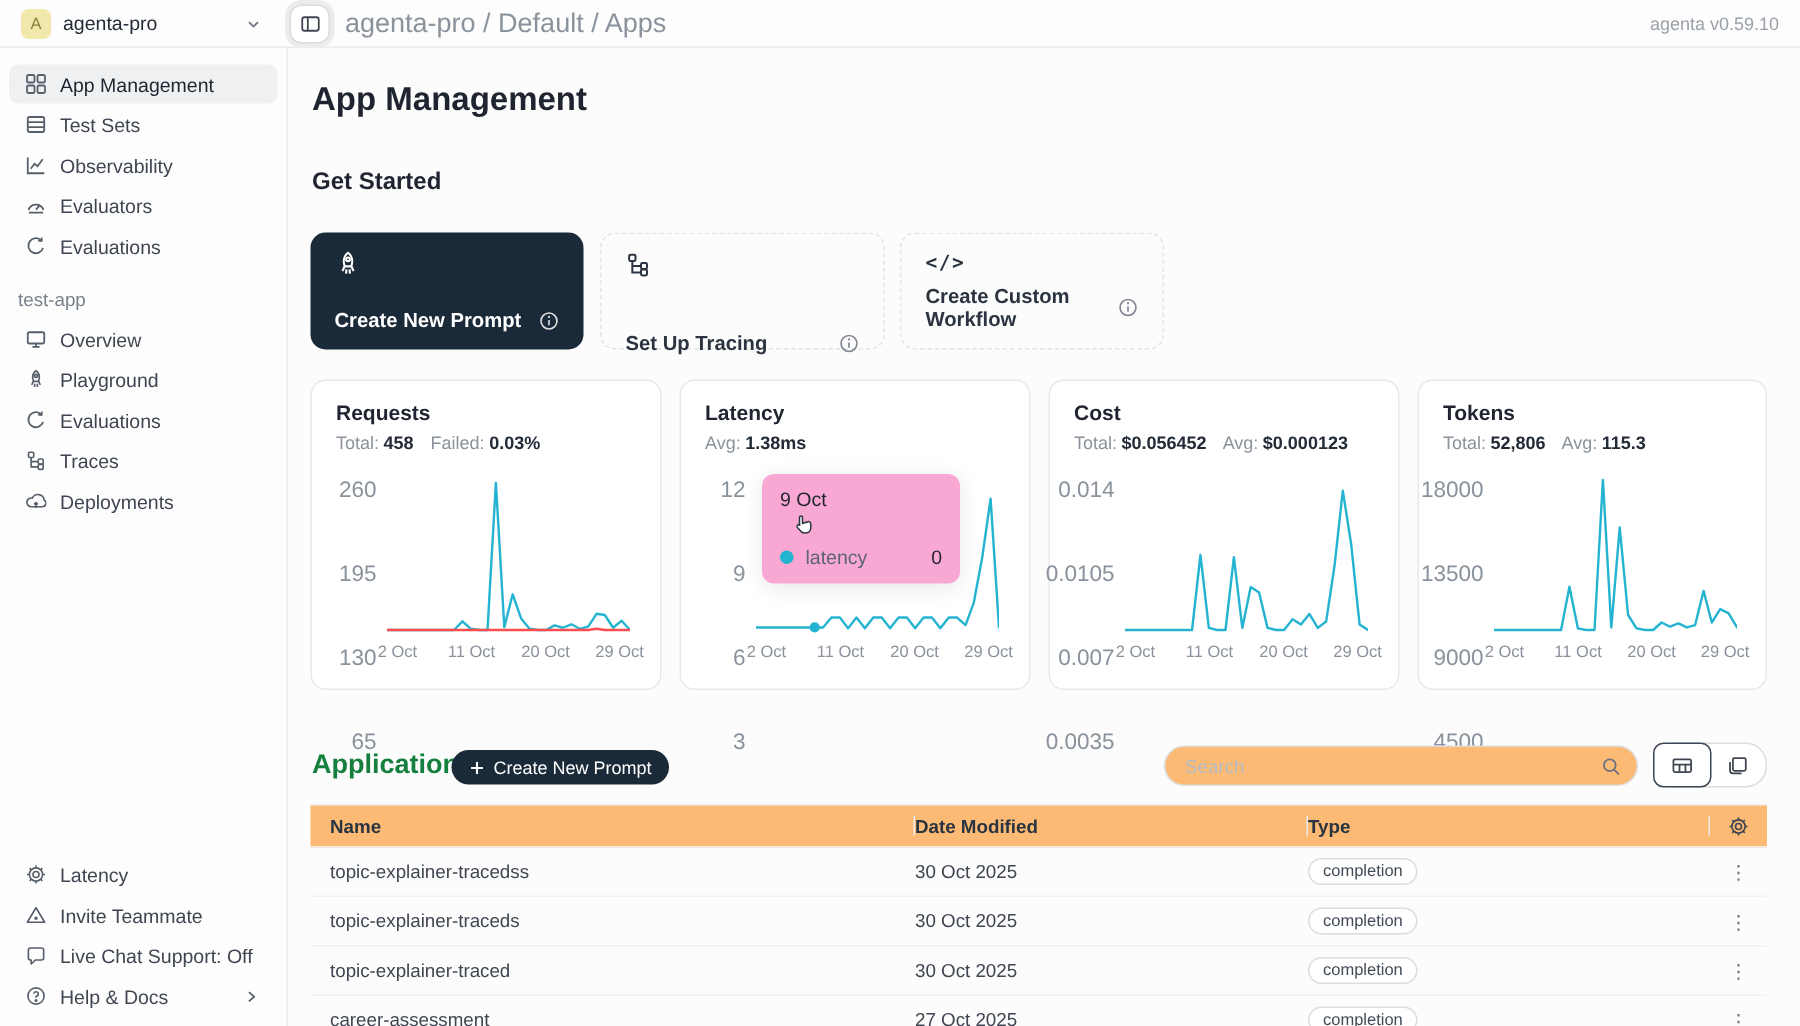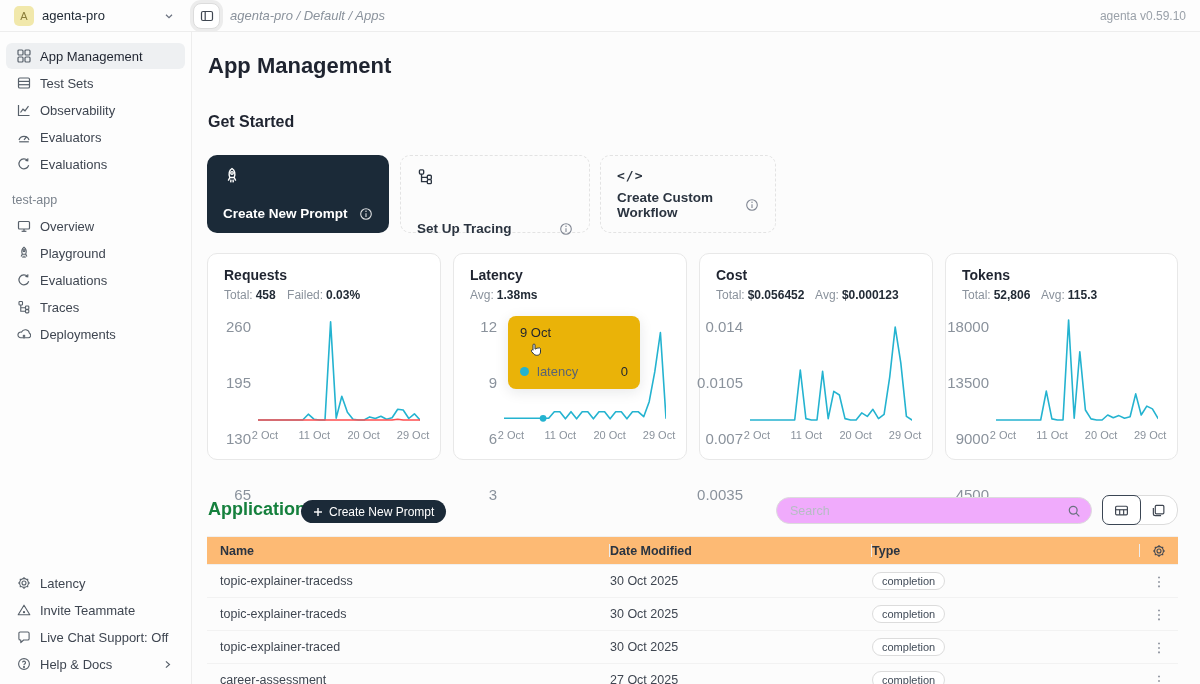--- a/index.html
+++ b/index.html
@@ -11,21 +11,21 @@
   
   .topbar { position:absolute; left:0; top:0; width:1200px; height:32px; background:#fdfdfd;
     border-bottom:1px solid #ededed; display:flex; align-items:center; z-index:20; }
   .ws-select { display:flex; align-items:center; gap:8px; width:185px; padding:0 10px 0 14px; cursor:pointer; }
   .avatar { width:20px; height:20px; border-radius:5px; background:#f1e8ab; color:#8a7d3a;
     font-size:11px; display:flex; align-items:center; justify-content:center; }
   .ws-name { font-size:13px; color:#222b36; flex:1; }
   .toggle-btn { width:27px; height:26px; background:#fff; border:1px solid #dcdcdc; border-radius:8px;
     box-shadow:0 0 0 3px #ececec; display:flex; align-items:center; justify-content:center;
     margin-left:8px; cursor:pointer; color:#3f4651; }
-  .crumb { font-size:13px; color:#8a929c; margin-left:10px;font-style:italic; }
+  .crumb { font-size:18px; color:#8a929c; margin-left:10px; }
   .version { margin-left:auto; font-size:12px; color:#9aa1a9; padding-right:14px; }
 
   
   .sidebar { position:absolute; left:0; top:32px; bottom:0; width:192px; background:#fdfdfd;
     border-right:1px solid #ededed; padding-top:10px; z-index:10; }
   .side-item { height:26px; display:flex; align-items:center; gap:9px; padding:0 10px; margin:1px 6px;
     border-radius:6px; font-size:13px; color:#3f4651; cursor:pointer; white-space:nowrap; }
   .side-item .icon { color:#57606a; width:15px; }
   .side-item.active { background:#eef0f2; color:#1f2430; }
   .section-label { font-size:12.5px; color:#7a828c; margin:16px 0 6px 12px; }
@@ -57,34 +57,34 @@
   .cc-stats { font-size:12px; margin-top:5px; color:#8a929c; }
   .cc-stats b { color:#222b36; font-weight:700; margin:0 8px 0 3px; }
   .chart-flex { display:flex; margin-top:16px; }
   .ylabels { width:34px; height:104px; display:flex; flex-direction:column; justify-content:space-between;
     align-items:flex-end; padding-right:7px; font-size:15px; color:#8a929c;gap:39px; }
   .plot { width:162px; height:104px; cursor:crosshair; }
   .xlabels { position:relative; margin-left:41px; margin-top:7px; height:14px; font-size:11px; color:#8a929c; }
   .xlabels span { position:absolute; transform:translateX(-50%); white-space:nowrap; }
 
   
-  .tooltip { position:absolute; left:54px; top:62px; width:132px; background:#eab308; border-radius:8px;
+  .tooltip { position:absolute; left:54px; top:62px; width:132px; background:#f9a8d4; border-radius:8px;
     box-shadow:0 3px 14px rgba(20,30,40,.10); padding:9px 12px 10px; z-index:5; }
   .tt-date { font-size:13px; color:#1f2430; }
   .tt-cursor { margin:2px 0 6px 8px; color:#2a3441; }
   .tt-row { display:flex; align-items:center; gap:8px; font-size:13px; color:#5a6472; }
   .tt-dot { width:9px; height:9px; border-radius:50%; background:#24b3d0; }
   .tt-val { margin-left:auto; color:#1f2430; }
 
   
   .create-btn { position:absolute; left:301px; top:500px; height:23px; background:#1b2a38; color:#fff;
     border:none; border-radius:12px; font-size:12px; font-family:inherit; display:flex; align-items:center;
     gap:6px; padding:0 12px; cursor:pointer; }
   .search-box { position:absolute; left:776px; top:497px; width:316px; height:27px; border:1px solid #dcdcdc;
-    border-radius:14px; background:#f0abfc; display:flex; align-items:center; padding:0 10px 0 13px; }
+    border-radius:14px; background:#fdba74; display:flex; align-items:center; padding:0 10px 0 13px; }
   .search-box input { flex:1; border:none; outline:none; font-size:12.5px; font-family:inherit;
     color:#2a3441; background:transparent; }
   .search-box input::placeholder { color:#b6bcc4; }
   .search-box .icon { color:#6b7280; }
   .segmented { position:absolute; left:1102px; top:495px; width:76px; height:30px; border:1px solid #dcdcdc;
     border-radius:14px; background:#fff; display:flex; }
   .seg-btn { flex:1; display:flex; align-items:center; justify-content:center; color:#3f4651; cursor:pointer; }
   .seg-btn.sel { border:1px solid #3b4654; border-radius:7px; margin:-1px; background:#fff; }
 
   

